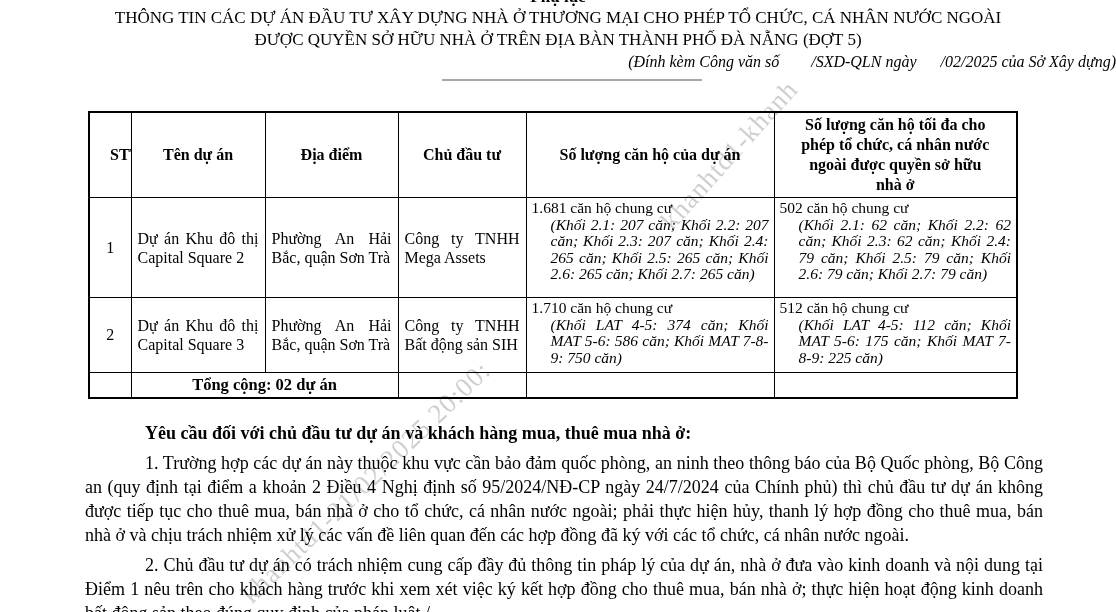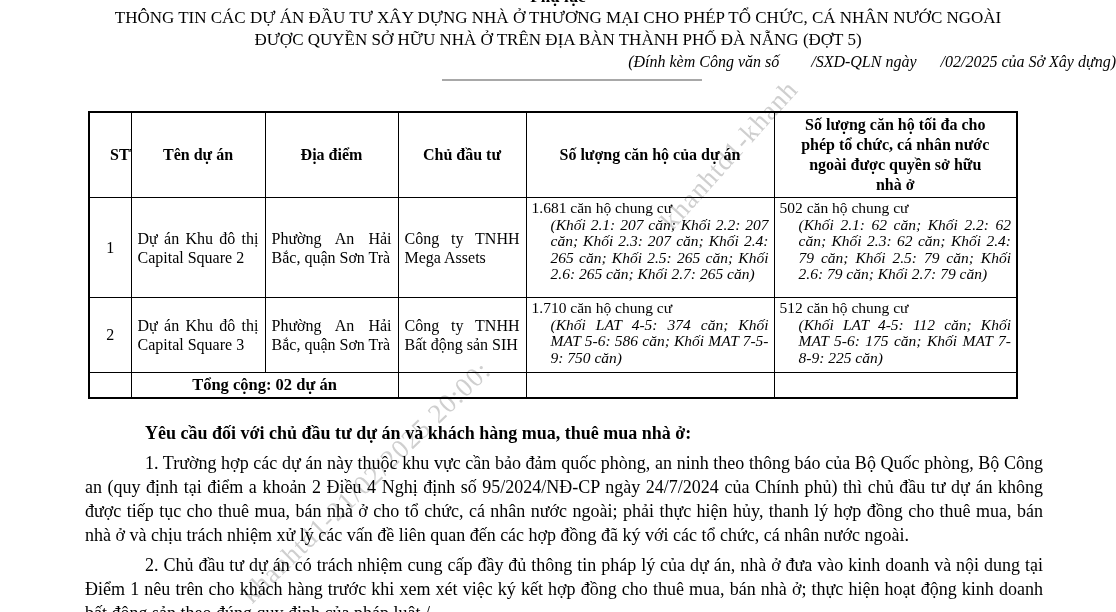--- a/index.html
+++ b/index.html
@@ -121,21 +121,21 @@
           <div class="detail">(Khối 2.1: 62 căn; Khối 2.2: 62 căn; Khối 2.3: 62 căn; Khối 2.4: 79 căn; Khối 2.5: 79 căn; Khối 2.6: 79 căn; Khối 2.7: 79 căn)</div>
         </td>
       </tr>
       <tr class="r2">
         <td class="stt">2</td>
         <td class="just">Dự án Khu đô thị Capital Square 3</td>
         <td class="just">Phường An Hải Bắc, quận Sơn Trà</td>
         <td class="just">Công ty TNHH Bất động sản SIH</td>
         <td class="units">
           <div>1.710 căn hộ chung cư</div>
-          <div class="detail">(Khối LAT 4-5: 374 căn; Khối MAT 5-6: 586 căn; Khối MAT 7-5-9: 750 căn)</div>
+          <div class="detail">(Khối LAT 4-5: 374 căn; Khối MAT 5-6: 586 căn; Khối MAT 7-8-9: 750 căn)</div>
         </td>
         <td class="units">
           <div>512 căn hộ chung cư</div>
           <div class="detail">(Khối LAT 4-5: 112 căn; Khối MAT 5-6: 175 căn; Khối MAT 7-8-9: 225 căn)</div>
         </td>
       </tr>
       <tr class="total">
         <td></td>
         <td class="total-cell" colspan="2">Tổng cộng: 02 dự án</td>
         <td></td>

